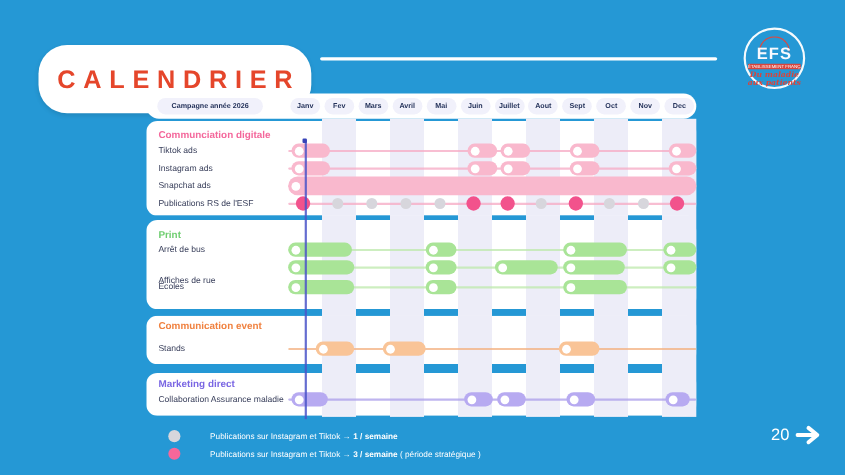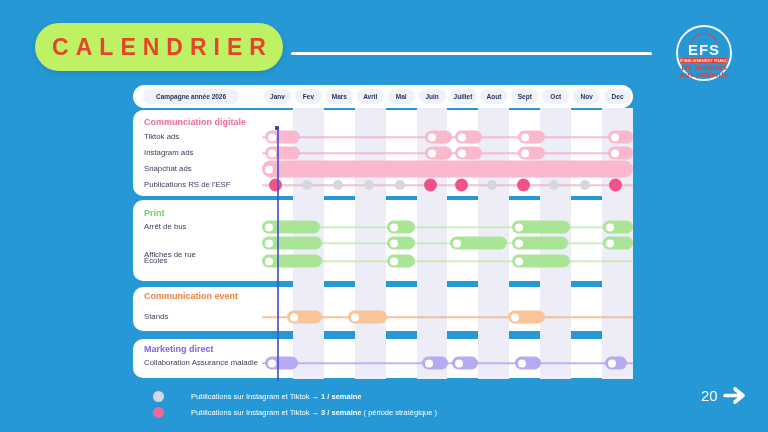--- a/index.html
+++ b/index.html
@@ -9,21 +9,21 @@
       transparent 16.666% 25%, #EDEDF8 25% 33.333%,
       transparent 33.333% 41.666%, #EDEDF8 41.666% 50%,
       transparent 50% 58.333%, #EDEDF8 58.333% 66.666%,
       transparent 66.666% 75%, #EDEDF8 75% 83.333%,
       transparent 83.333% 91.666%, #EDEDF8 91.666% 100%);
   }
   *{box-sizing:border-box; margin:0; padding:0;}
   html,body{width:768px;height:432px;overflow:hidden;}
   body{background:var(--bg); font-family:"Liberation Sans", sans-serif; position:relative;}
 
-  .title-pill{position:absolute; left:35px; top:23px; width:248px; height:48px; background:#bef264;
+  .title-pill{position:absolute; left:35px; top:41px; width:248px; height:62px; background:#ffffff;
     border-radius:26px; display:flex; align-items:center; justify-content:center;
     box-shadow:0 2px 5px rgba(0,0,0,.12);}
   .title-text{color:#E5462B; font-size:23px; font-weight:bold; letter-spacing:7px; padding-left:7px;}
 
   .title-line{position:absolute; left:291px; top:52px; width:361px; height:2.5px; background:#fff; border-radius:2px;}
 
   .logo{position:absolute; left:676px; top:25px; width:56px; height:56px;}
   .logo-circle{position:relative; width:56px; height:56px; border:2px solid rgba(255,255,255,.95); border-radius:50%;}
   .logo-arc{position:absolute; left:50%; top:6px; transform:translateX(-50%); width:28px; height:14px;
     border:1.5px solid #E0483F; border-bottom:none; border-radius:28px 28px 0 0;}
@@ -81,21 +81,21 @@
   <span class="title-text">CALENDRIER</span>
 </div>
 <div class="title-line"></div>
 
 <div class="logo">
   <div class="logo-circle">
     <div class="logo-arc"></div>
     <div class="logo-acronym">EFS</div>
     <div class="logo-banner">ÉTABLISSEMENT FRANÇAIS DU SANG</div>
     <div class="logo-tagline">
-      <div>Du patients</div>
+      <div>Du maladie</div>
       <div>aux patients</div>
     </div>
   </div>
 </div>
 
 <div class="chart">
   <div class="stripes"></div>
   <div class="card header-card">
     <div class="campaign-chip">Campagne année 2026</div>
     <div class="month-row">

